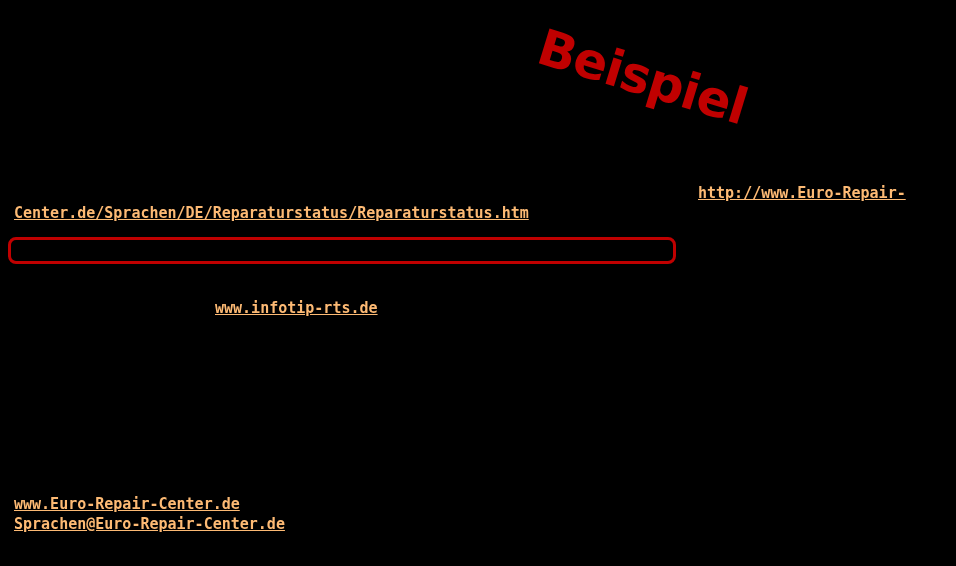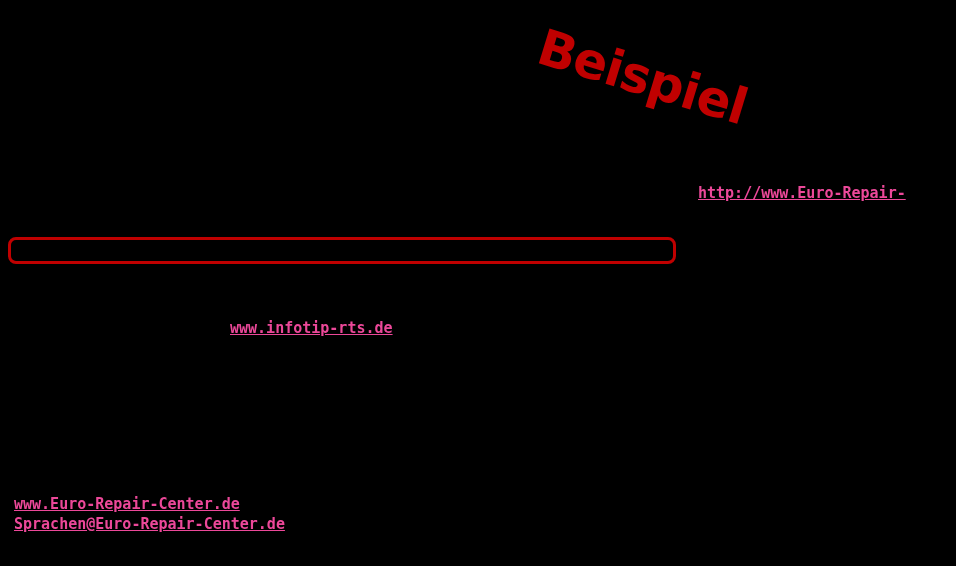--- a/index.html
+++ b/index.html
@@ -27,28 +27,28 @@
     letter-spacing: -1px;
     color: #C00000;
     white-space: nowrap;
   }
   .doclink {
     position: absolute;
     font-family: "DejaVu Sans Mono", "Liberation Mono", monospace;
     font-weight: bold;
     font-size: 15px;
     line-height: 18px;
-    color: #ec4899;
+    color: #fdba74;
     text-decoration: underline;
     white-space: nowrap;
     cursor: pointer;
   }
   .link-line1 { left: 698px; top: 184px; }
   .link-line2 { left: 14px;  top: 204px; }
-  .link-infotip { left: 230px; top: 299px; margin-top: 20px; }
+  .link-infotip { left: 215px; top: 299px; }
   .link-website { left: 14px; top: 495px; }
   .link-email   { left: 14px; top: 515px; }
   .highlight-box {
     position: absolute;
     left: 8px;
     top: 237px;
     width: 668px;
     height: 27px;
     box-sizing: border-box;
     border: 3px solid #C00000;
@@ -58,20 +58,21 @@
 </style>
 </head>
 <body>
 
 <div class="page">
 
   <div class="stamp">Beispiel</div>
 
   <a class="doclink link-line1">http://www.Euro-Repair-</a>
 
+  <a class="doclink link-line2">Center.de/Sprachen/DE/Reparaturstatus/Reparaturstatus.htm</a>
 
   <div class="highlight-box"></div>
 
   <a class="doclink link-infotip">www.infotip-rts.de</a>
 
   <a class="doclink link-website">www.Euro-Repair-Center.de</a>
 
   <a class="doclink link-email">Sprachen@Euro-Repair-Center.de</a>
 
 </div>

